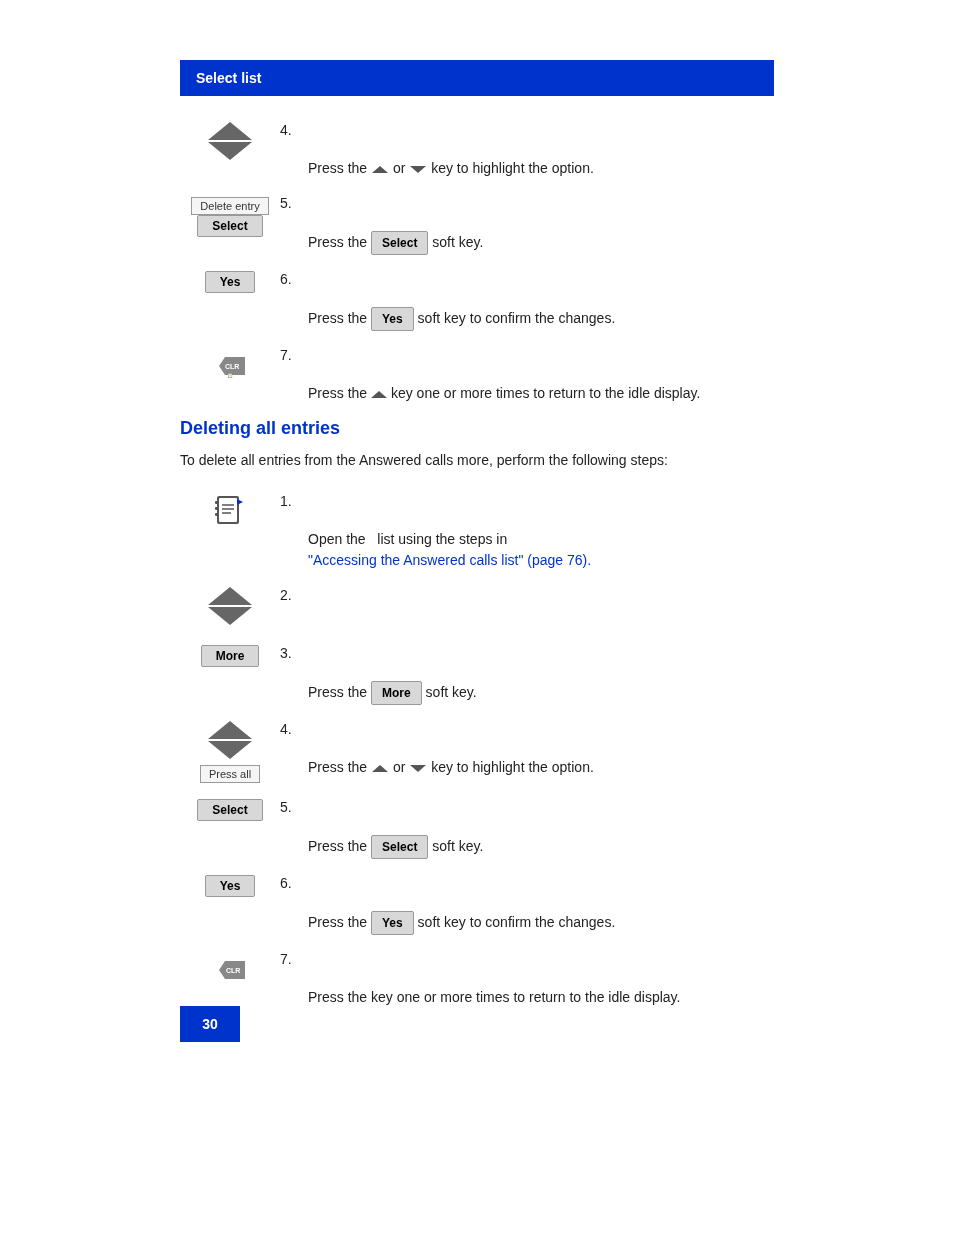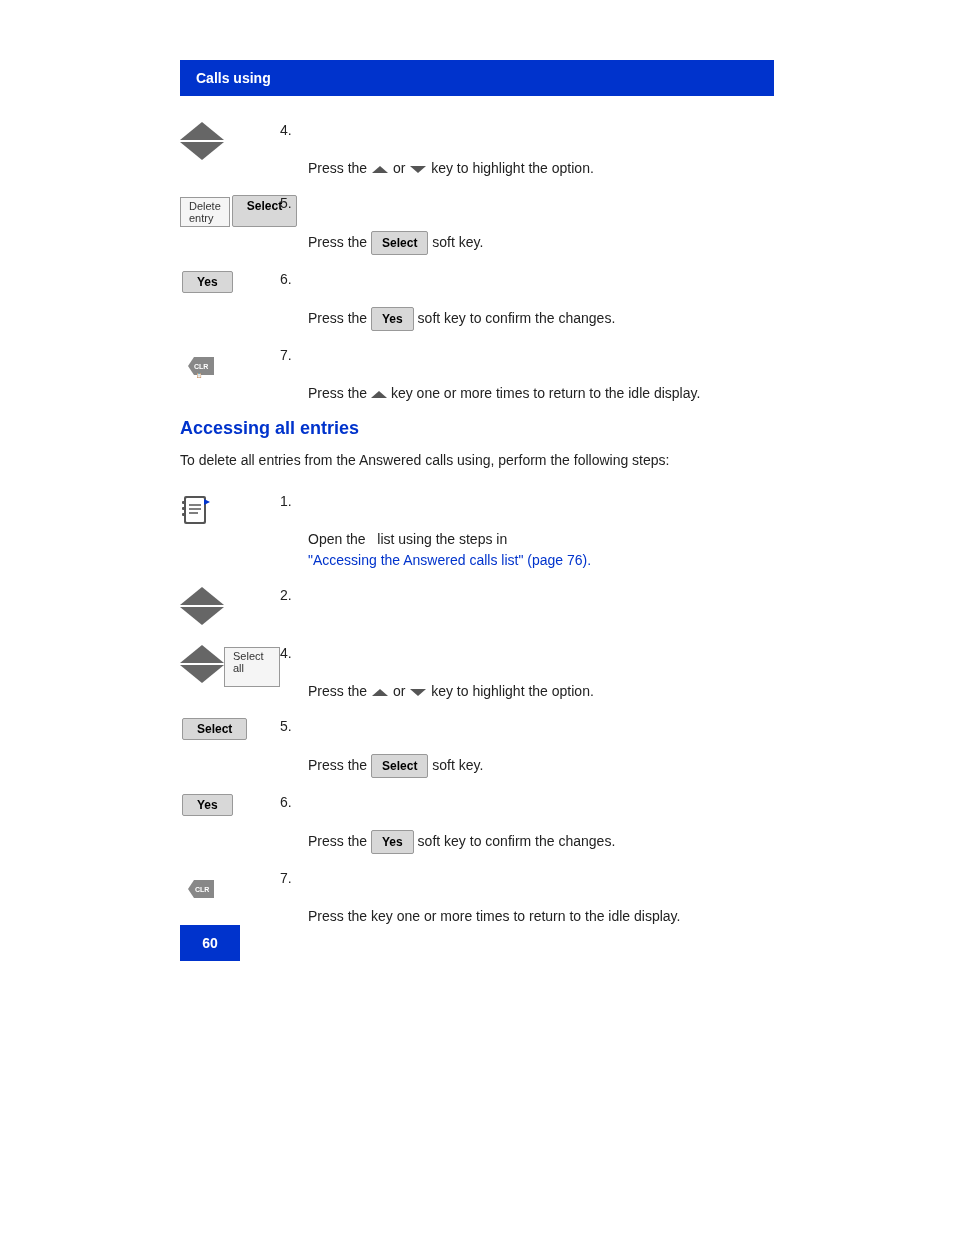--- a/index.html
+++ b/index.html
@@ -32,21 +32,22 @@
     .instruction-row {
       display: flex;
       align-items: flex-start;
       margin-bottom: 14px;
       gap: 0;
     }
 
     .icon-col {
       width: 100px;
       display: flex;
-      flex-direction: row;
+      flex-direction: column;
+      align-items: center;
       flex-shrink: 0;
       padding-top: 2px;
     }
 
     .step-col {
       flex: 1;
       display: flex;
       align-items: flex-start;
       gap: 6px;
       padding-top: 2px;
@@ -194,21 +195,21 @@
       display: inline-block;
       margin: 0 1px;
     }
   </style>
 </head>
 <body>
 
 <div class="page-container">
 
   <div class="section-header">
-    <span>Calls using</span>
+    <span>Select list</span>
   </div>
 
   <div class="instruction-row">
     <div class="icon-col">
       <div class="nav-arrows">
         <div class="arrow-up"></div>
         <div class="arrow-down"></div>
       </div>
     </div>
     <div class="step-col">
@@ -255,24 +256,24 @@
       </div>
     </div>
     <div class="step-col">
       <span class="step-num">7.</span>
       <span class="step-text">
         Press the <span style="display:inline-block;width:0;height:0;border-left:8px solid transparent;border-right:8px solid transparent;border-bottom:7px solid #555;vertical-align:middle;"></span> key one or more times to return to the idle display.
       </span>
     </div>
   </div>
 
-  <div class="section-title">Accessing all entries</div>
+  <div class="section-title">Deleting all entries</div>
 
   <div class="section-desc">
-    <span>To delete all entries from the Answered calls using, perform the following steps:</span>
+    <span>To delete all entries from the Answered calls more, perform the following steps:</span>
   </div>
 
   <div class="instruction-row">
     <div class="icon-col phonebook-icon">
       <svg viewBox="0 0 34 34" width="34" height="34">
         <rect x="4" y="3" width="22" height="28" rx="2" fill="#555"></rect>
         <rect x="6" y="5" width="18" height="24" rx="1" fill="white"></rect>
         <rect x="2" y="8" width="4" height="3" rx="1" fill="#555"></rect>
         <rect x="2" y="14" width="4" height="3" rx="1" fill="#555"></rect>
         <rect x="2" y="20" width="4" height="3" rx="1" fill="#555"></rect>
@@ -297,28 +298,39 @@
       <div class="nav-arrows">
         <div class="arrow-up"></div>
         <div class="arrow-down"></div>
       </div>
     </div>
     <div class="step-col">
       <span class="step-num">2.</span>
     </div>
   </div>
 
+  <div class="instruction-row">
+    <div class="icon-col">
+      <span class="soft-key">More</span>
+    </div>
+    <div class="step-col">
+      <span class="step-num">3.</span>
+      <span class="step-text">
+        Press the <span class="inline-key">More</span> soft key.
+      </span>
+    </div>
+  </div>
 
   <div class="instruction-row">
     <div class="icon-col">
       <div class="nav-arrows">
         <div class="arrow-up"></div>
         <div class="arrow-down"></div>
       </div>
-      <span class="label-box">Select all</span>
+      <span class="label-box">Press all</span>
     </div>
     <div class="step-col">
       <span class="step-num">4.</span>
       <span class="step-text">
         Press the <span class="tiny-arrow-up"></span> or <span class="tiny-arrow-down"></span> key to highlight the option.
       </span>
     </div>
   </div>
 
   <div class="instruction-row">
@@ -356,16 +368,16 @@
     </div>
     <div class="step-col">
       <span class="step-num">7.</span>
       <span class="step-text">
         Press the key one or more times to return to the idle display.
       </span>
     </div>
   </div>
 
   <div class="page-number-box">
-    <span>60</span>
+    <span>30</span>
   </div>
 
 </div>
 
 </body></html>

